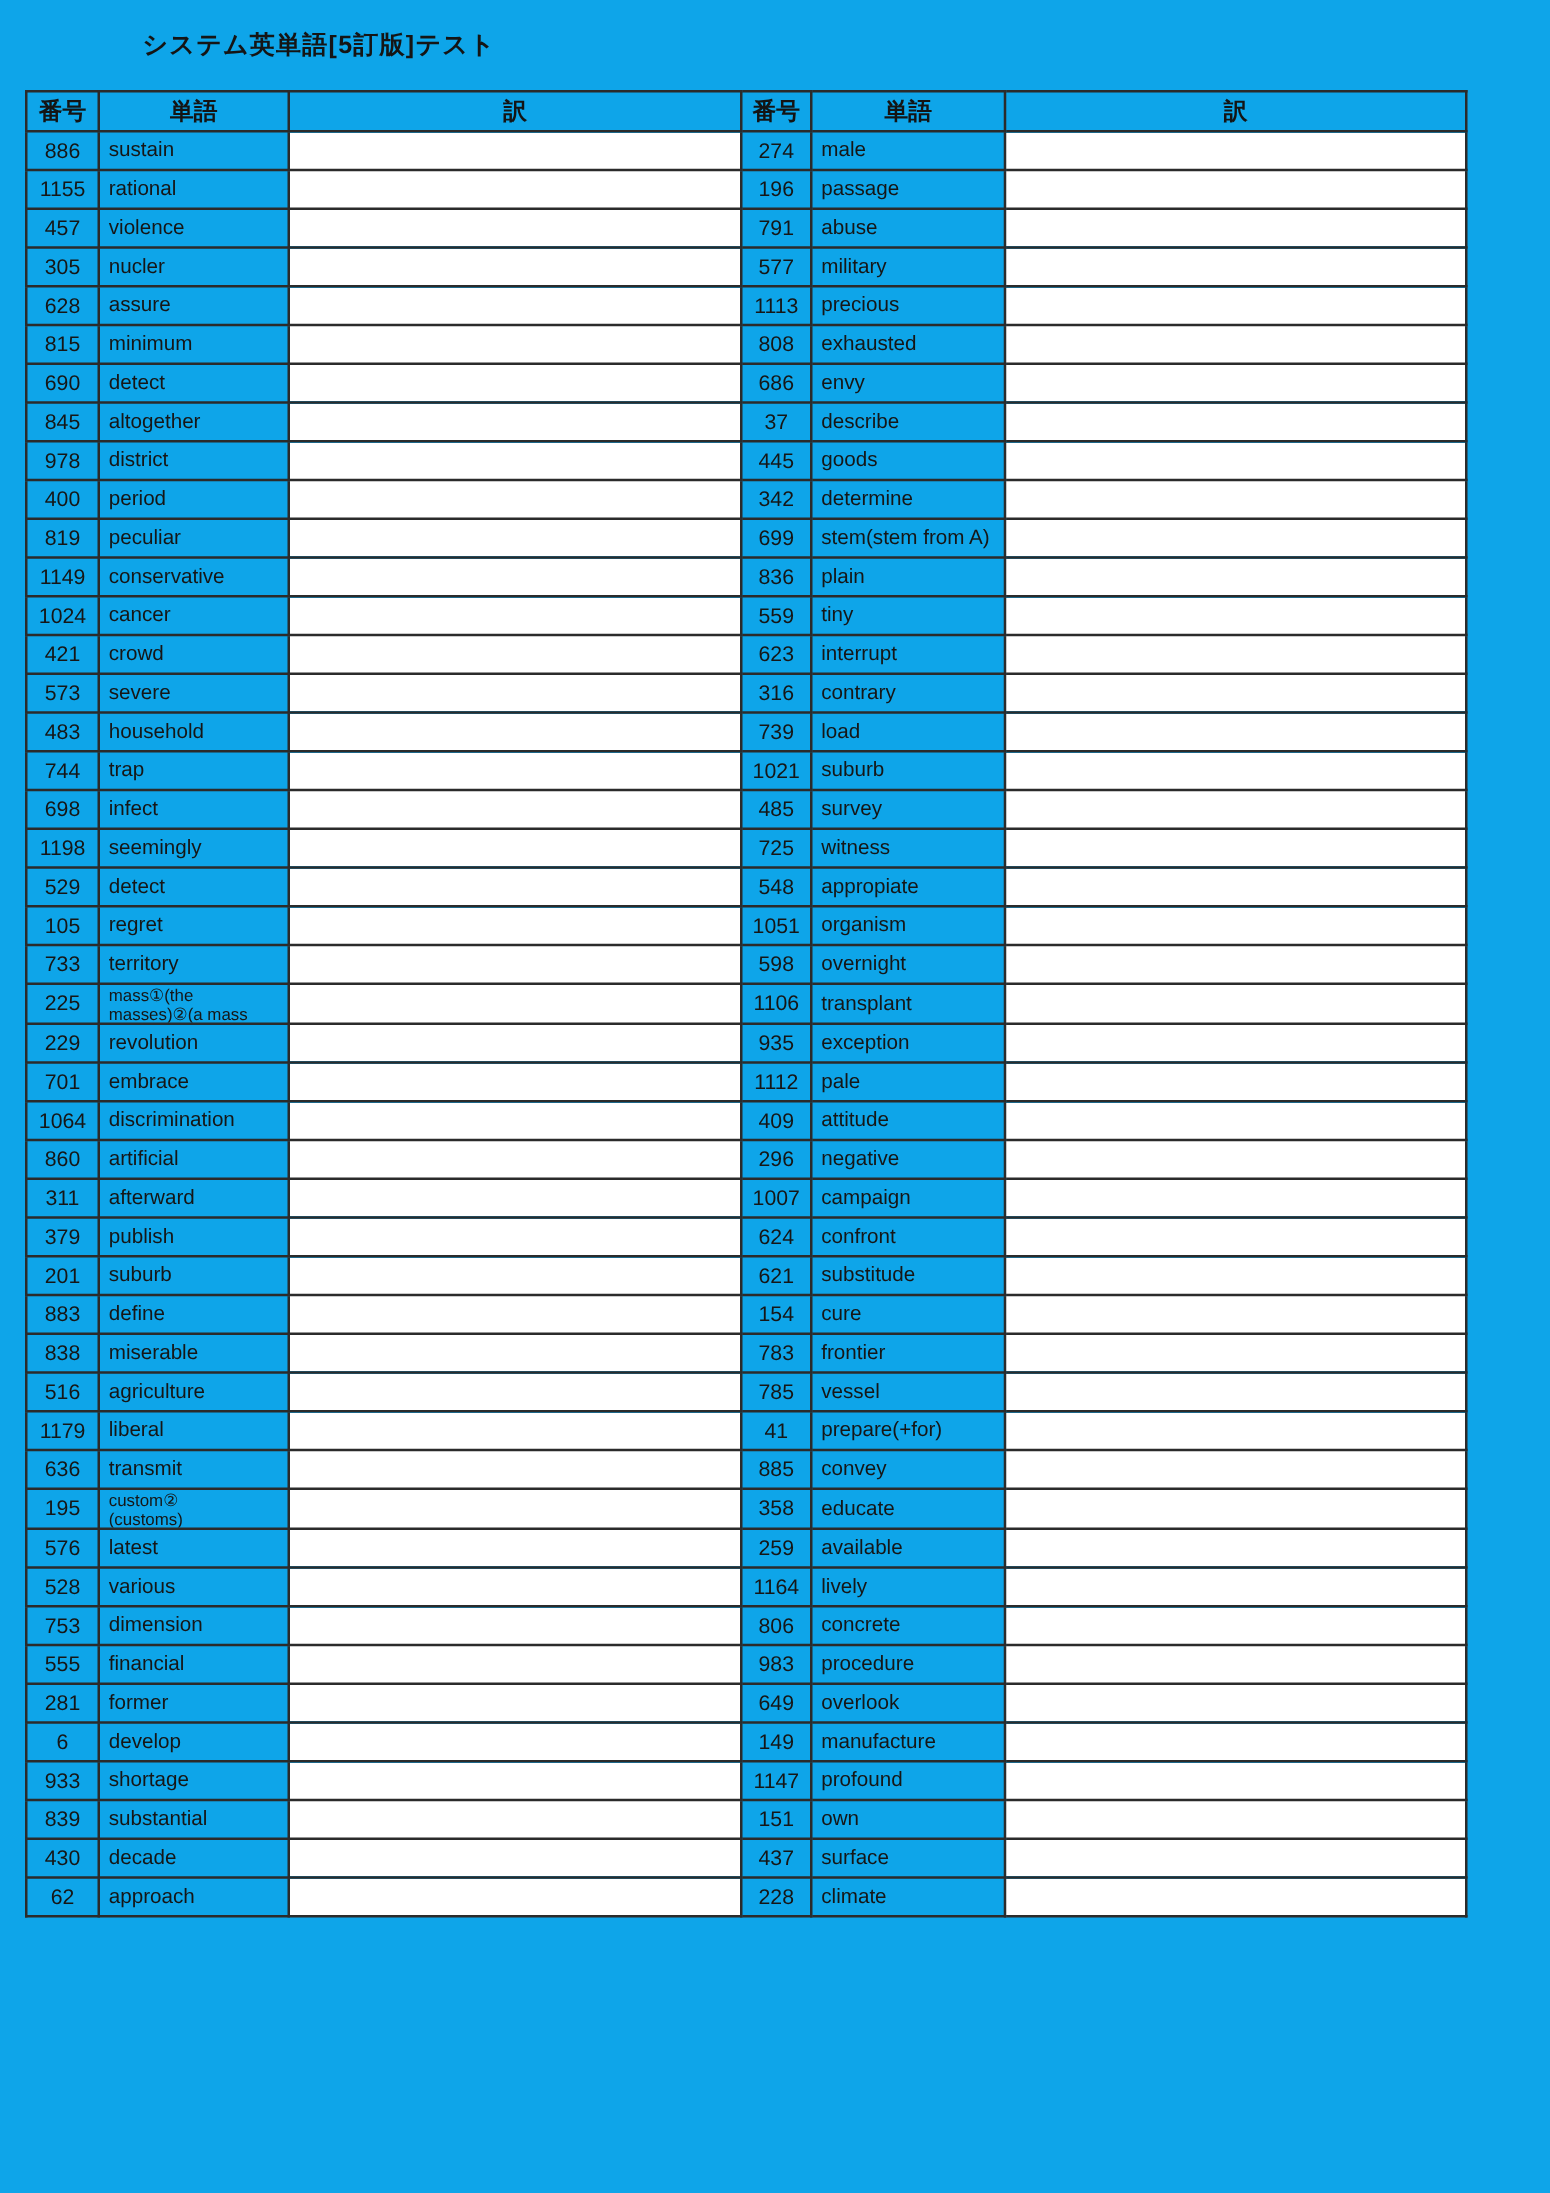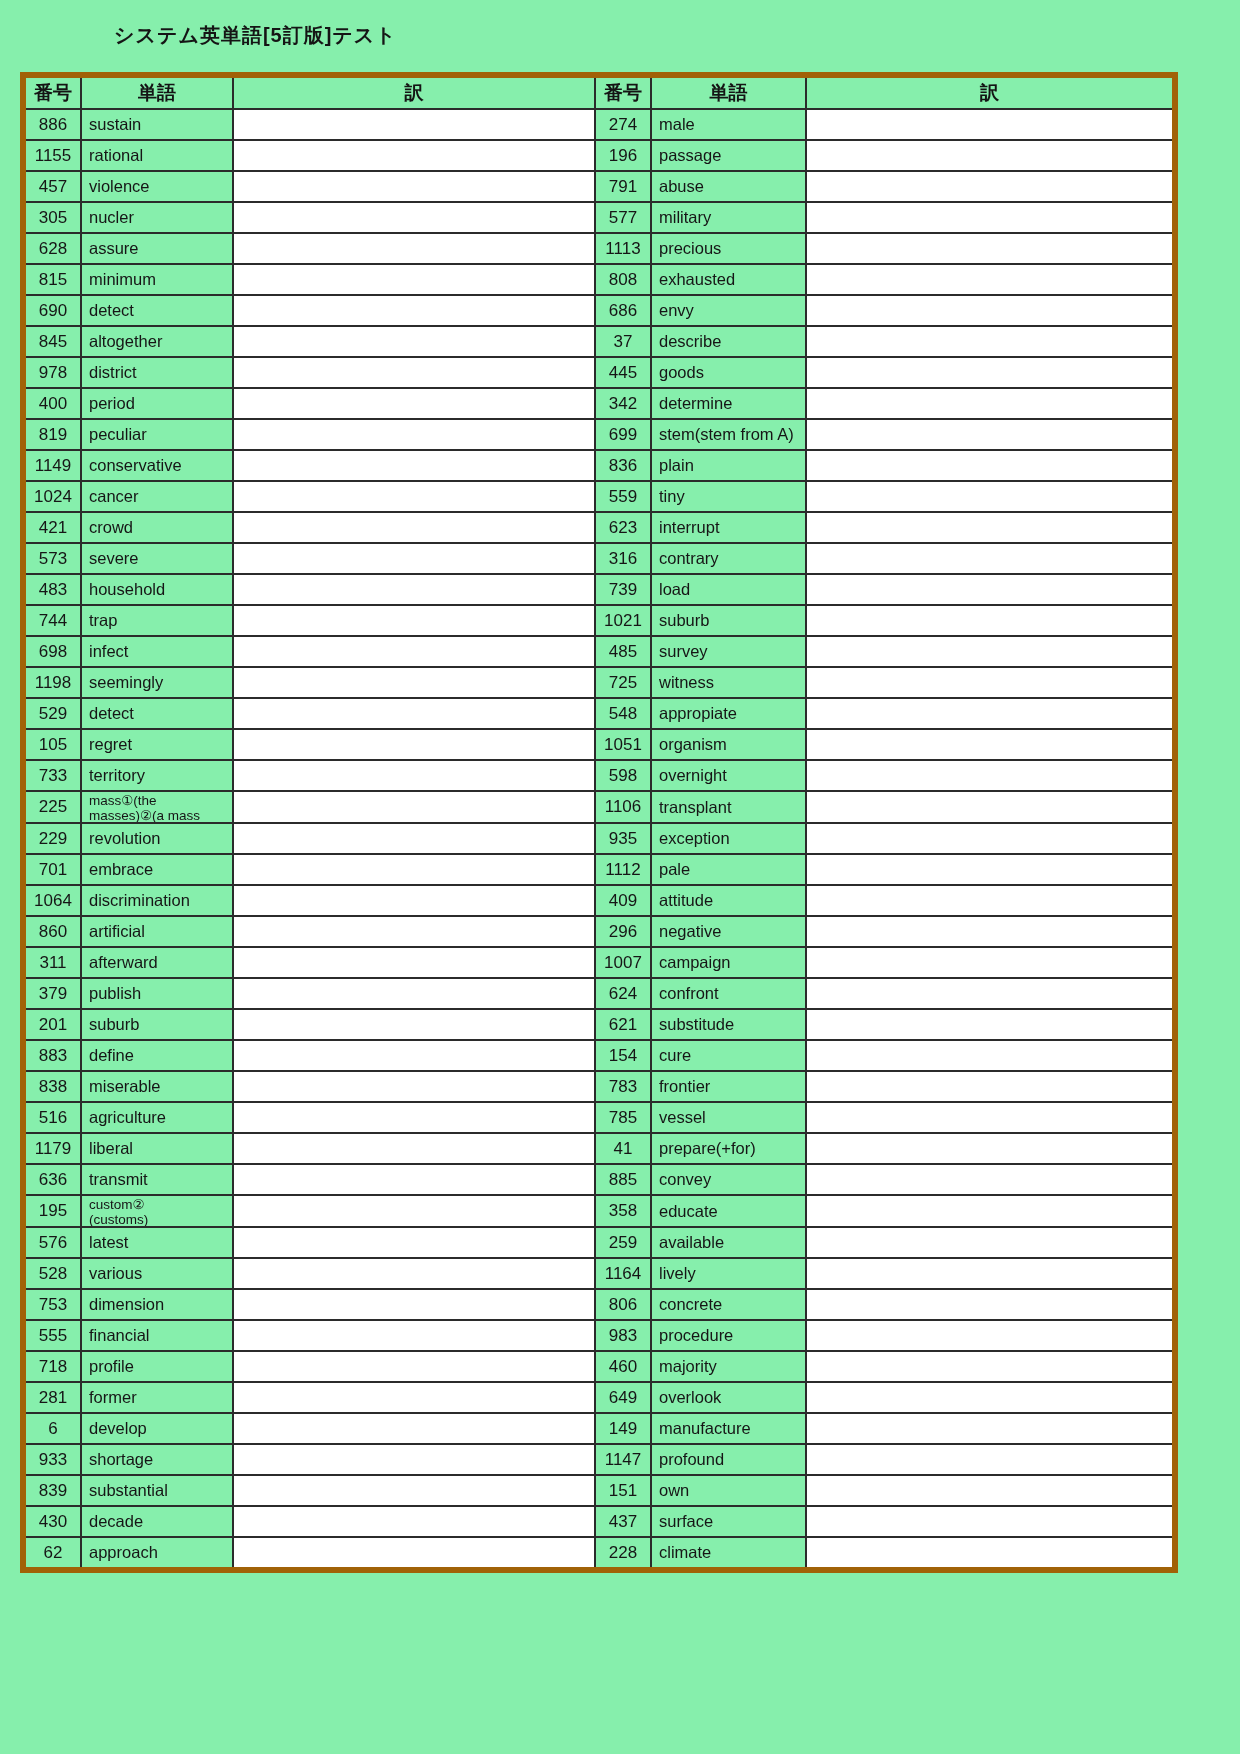--- a/index.html
+++ b/index.html
@@ -6,40 +6,40 @@
     margin: 0;
     padding: 0;
     background: #ffffff;
     font-family: "Liberation Sans", sans-serif;
     color: #1d1d1d;
   }
   .page {
     position: relative;
     width: 1240px;
     height: 1754px;
-    background: #86efac;
+    background: #0ea5e9;
     overflow: hidden;
   }
   .doc-title {
     position: absolute;
     left: 114px;
     top: 22px;
     font-size: 20px;
     font-weight: bold;
     letter-spacing: 1px;
     color: #151515;
   }
   table.vocab {
     position: absolute;
     left: 20px;
     top: 72px;
     width: 1152px;
     border-collapse: collapse;
     table-layout: fixed;
-    border: 6px solid #a16207;
+    border: 1px solid #a16207;
   }
   table.vocab th, table.vocab td {
     border: 2px solid #2b2b2b;
     padding: 0;
     vertical-align: middle;
     overflow: hidden;
   }
   table.vocab thead th {
     height: 30px;
     font-size: 19px;
@@ -580,32 +580,20 @@
             <div class="word-wrap">financial</div>
           </td>
           <td class="c-trans half-divider"></td>
           <td class="c-num">983</td>
           <td class="c-word">
             <div class="word-wrap">procedure</div>
           </td>
           <td class="c-trans"></td>
         </tr>
         <tr>
-          <td class="c-num">718</td>
-          <td class="c-word">
-            <div class="word-wrap">profile</div>
-          </td>
-          <td class="c-trans half-divider"></td>
-          <td class="c-num">460</td>
-          <td class="c-word">
-            <div class="word-wrap">majority</div>
-          </td>
-          <td class="c-trans"></td>
-        </tr>
-        <tr>
           <td class="c-num">281</td>
           <td class="c-word">
             <div class="word-wrap">former</div>
           </td>
           <td class="c-trans half-divider"></td>
           <td class="c-num">649</td>
           <td class="c-word">
             <div class="word-wrap">overlook</div>
           </td>
           <td class="c-trans"></td>

